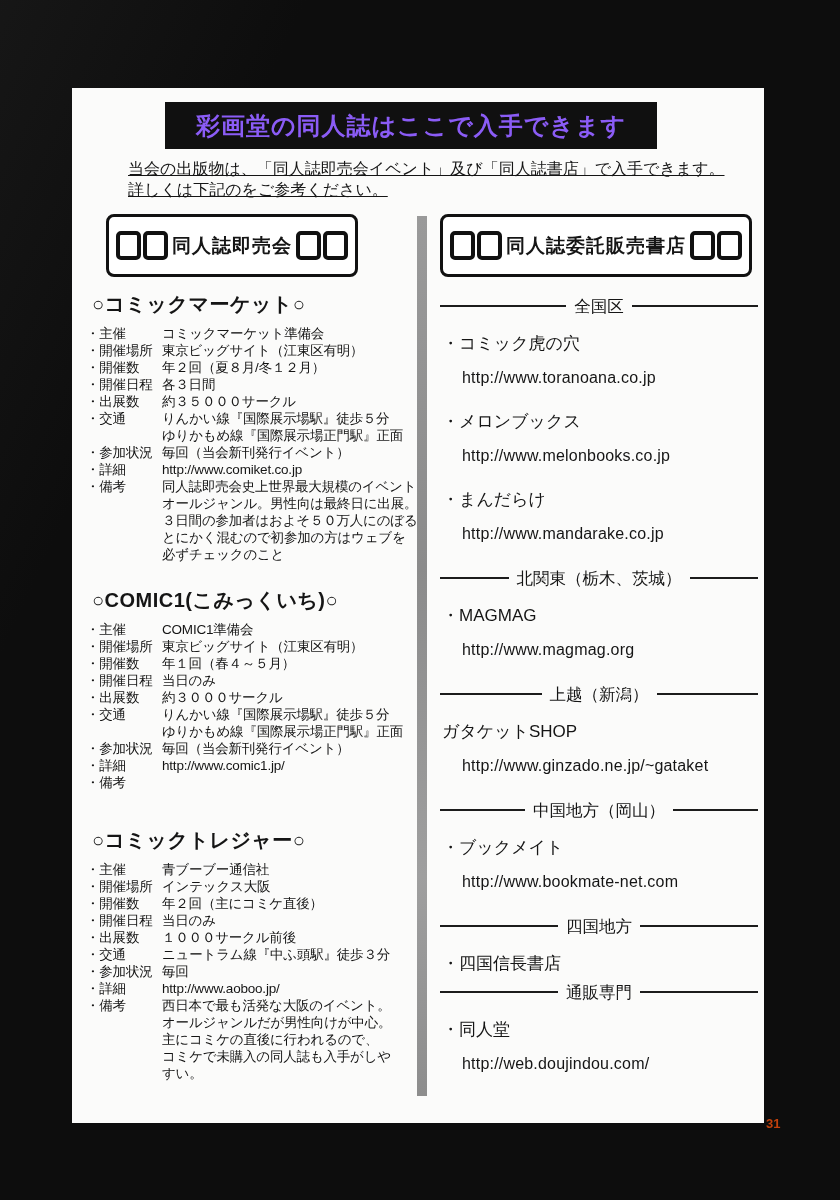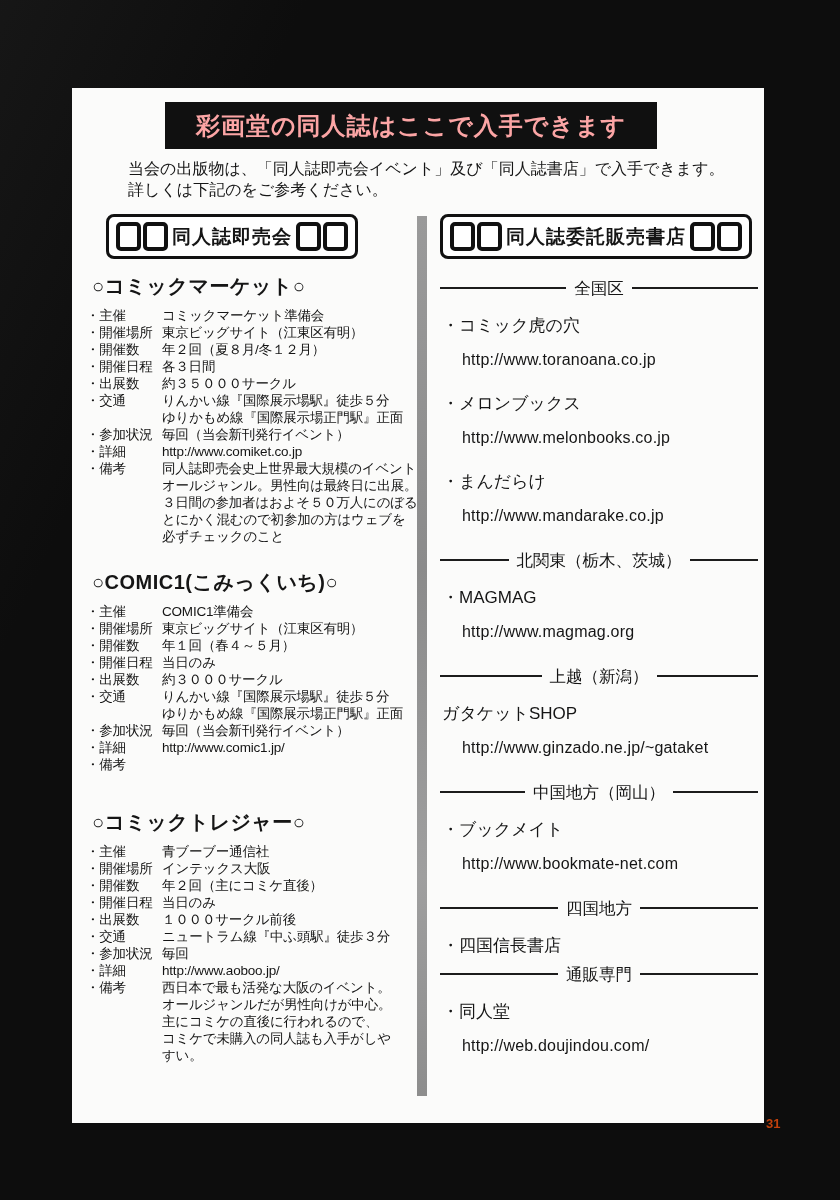--- a/index.html
+++ b/index.html
@@ -19,33 +19,34 @@
   .page{
     position:absolute;left:72px;top:88px;width:692px;height:1035px;
     background:#fbfbfa;
   }
   .title-bar{
     position:absolute;left:93px;top:14px;width:492px;height:47px;
     background:#101010;
     display:flex;align-items:center;justify-content:center;
   }
   .title-bar .title-text{
-    color:#fca5a5;font-weight:bold;font-size:24px;letter-spacing:1px;
+    color:#8b5cf6;font-weight:bold;font-size:24px;letter-spacing:1px;
     white-space:nowrap;
   }
   .intro{
     position:absolute;left:56px;top:70px;
     font-size:16px;line-height:21px;white-space:pre-line;
     letter-spacing:0;
+    text-decoration:underline;
   }
   
   .col-header{
     display:inline-flex;align-items:center;
     border:3px solid #111;border-radius:8px;
-    padding:5px 6px;background:#fff;
+    padding:14px 6px;background:#fff;
   }
   .hsq{
     display:inline-block;width:17px;height:21px;
     border:4px solid #111;border-radius:5px;background:#fff;
     margin:0 1px;
   }
   .col-header .header-text{
     font-weight:bold;font-size:19px;letter-spacing:1px;padding:0 3px;
     white-space:nowrap;
   }

